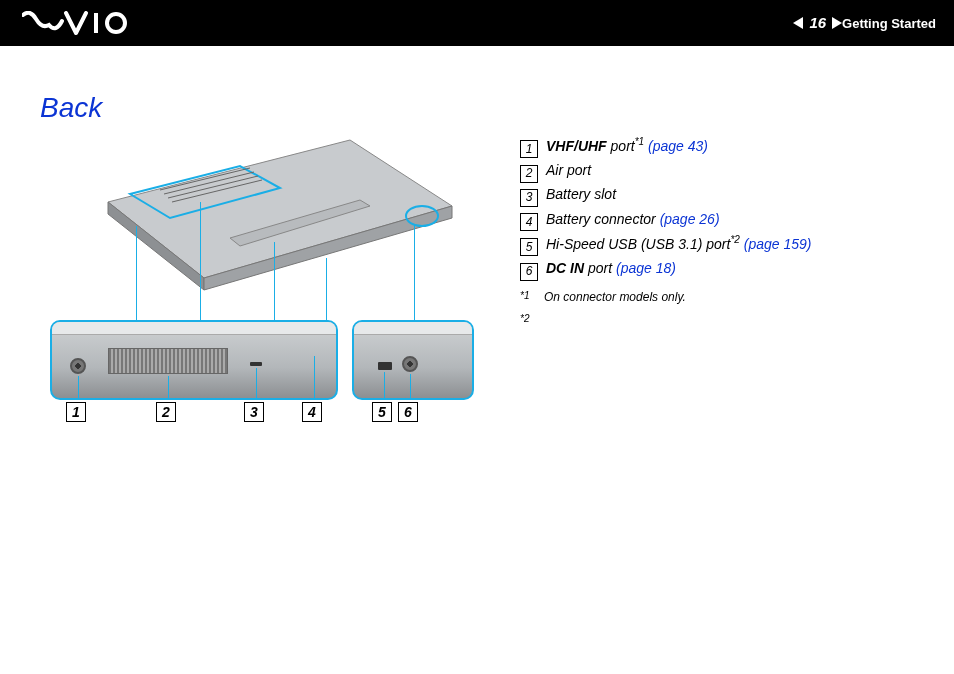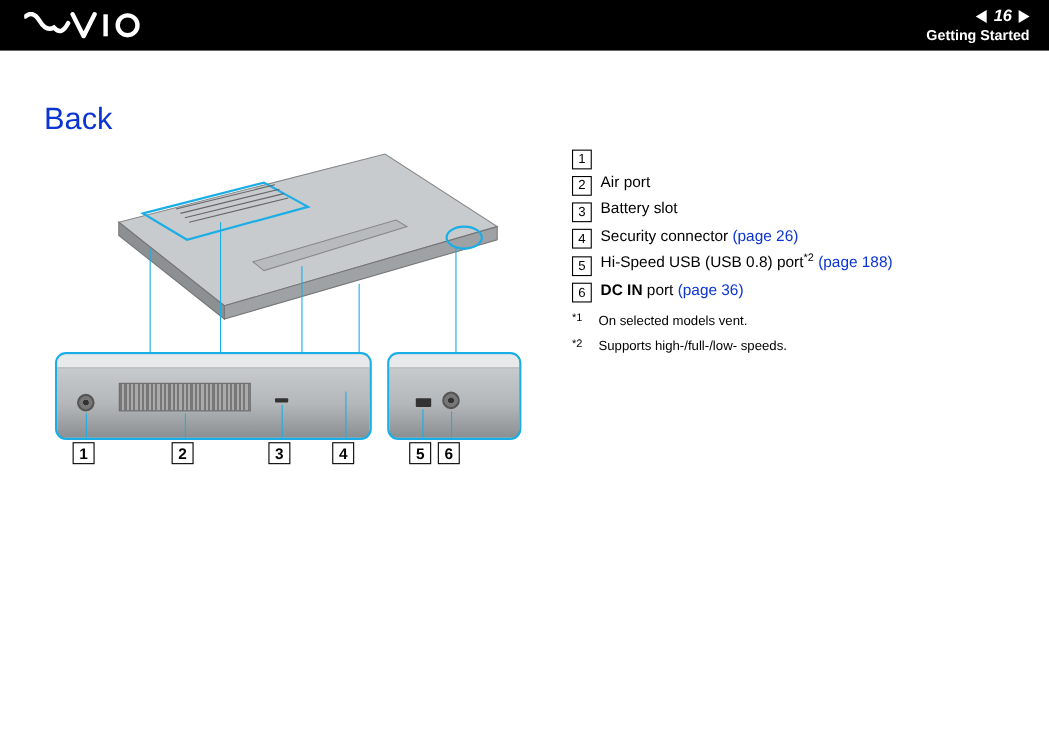--- a/index.html
+++ b/index.html
@@ -18,21 +18,21 @@
     align-items: center;
     justify-content: space-between;
     padding: 0 18px 0 22px;
   }
   .logo {
     display: flex;
     align-items: center;
   }
   .pagenav {
     display: flex;
-    flex-direction: column;
+    flex-direction: row;
     align-items: flex-end;
     color: #fff;
     font-size: 13px;
     line-height: 1.2;
     font-weight: bold;
     justify-content: flex-end;
   }
   .pagenav-row {
     display: flex;
     align-items: center;
@@ -50,20 +50,21 @@
     font-size: 15px;
   }
   .section-link {
     color: #fff;
     font-size: 13px;
     font-weight: bold;
   }
 
   .content {
     padding: 46px 40px 0 40px;
+    font-style: italic;
   }
   .heading {
     color: #0b34d4;
     font-size: 28px;
     font-weight: normal;
     margin-bottom: 6px;
   }
 
   .layout {
     display: flex;
@@ -248,54 +249,57 @@
       <div class="numbox" style="left:116px; top:272px;">2</div>
       <div class="numbox" style="left:204px; top:272px;">3</div>
       <div class="numbox" style="left:262px; top:272px;">4</div>
       <div class="numbox" style="left:332px; top:272px;">5</div>
       <div class="numbox" style="left:358px; top:272px;">6</div>
     </div>
 
     <div class="callouts">
       <div class="callout">
         <span class="box">1</span>
+        <span class="text">
+          <span class="bold">VHF/UHF</span><span> port</span><span class="sup">*1</span>
+          <span class="link">(page 43)</span>
+        </span>
       </div>
       <div class="callout">
         <span class="box">2</span>
         <span class="text"><span>Air port</span></span>
       </div>
       <div class="callout">
         <span class="box">3</span>
         <span class="text"><span>Battery slot</span></span>
       </div>
       <div class="callout">
         <span class="box">4</span>
         <span class="text">
-          <span>Security connector </span><span class="link">(page 26)</span>
+          <span>Battery connector </span><span class="link">(page 26)</span>
         </span>
       </div>
       <div class="callout">
         <span class="box">5</span>
         <span class="text">
-          <span>Hi-Speed USB (USB 0.8) port</span><span class="sup">*2</span>
-          <span class="link">(page 188)</span>
+          <span>Hi-Speed USB (USB 3.1) port</span><span class="sup">*2</span>
+          <span class="link">(page 159)</span>
         </span>
       </div>
       <div class="callout">
         <span class="box">6</span>
         <span class="text">
-          <span class="bold">DC IN</span><span> port </span><span class="link">(page 36)</span>
+          <span class="bold">DC IN</span><span> port </span><span class="link">(page 18)</span>
         </span>
       </div>
 
       <div class="footnotes">
         <div class="footnote">
           <span class="fn-mark">*1</span>
-          <span>On selected models vent.</span>
+          <span>On connector models only.</span>
         </div>
         <div class="footnote">
           <span class="fn-mark">*2</span>
-          <span>Supports high-/full-/low- speeds.</span>
         </div>
       </div>
     </div>
   </div>
 </div>
 
 </body></html>

